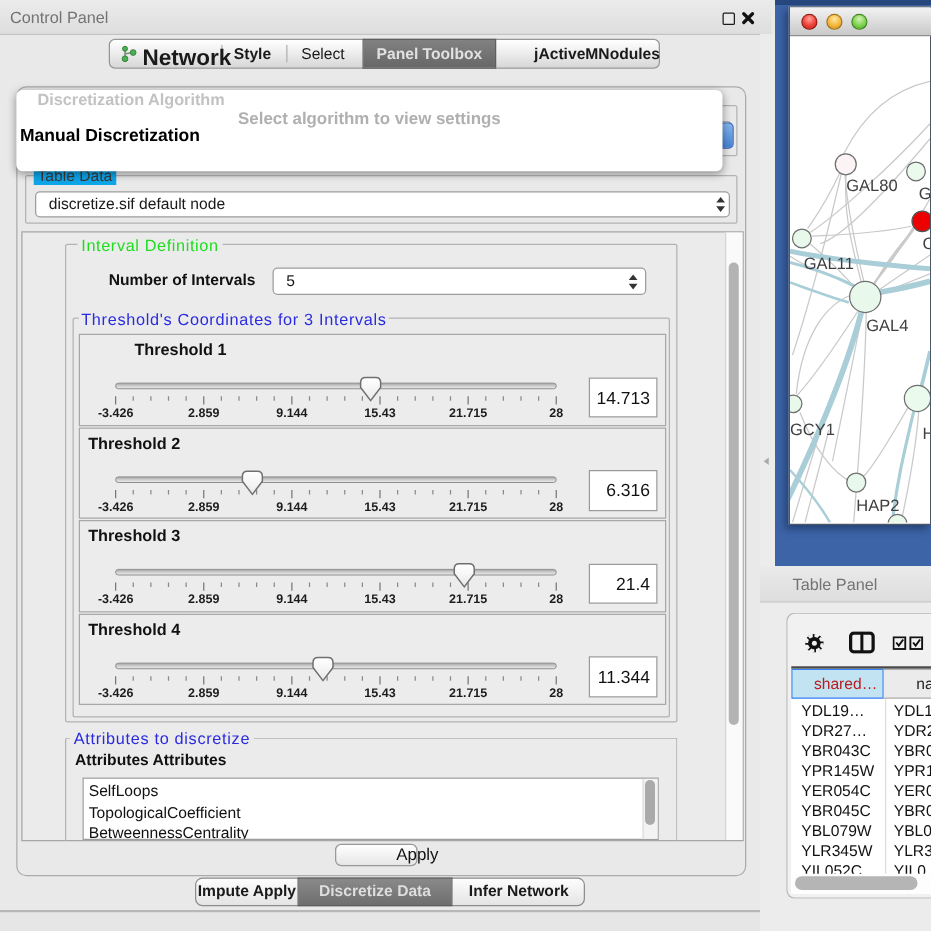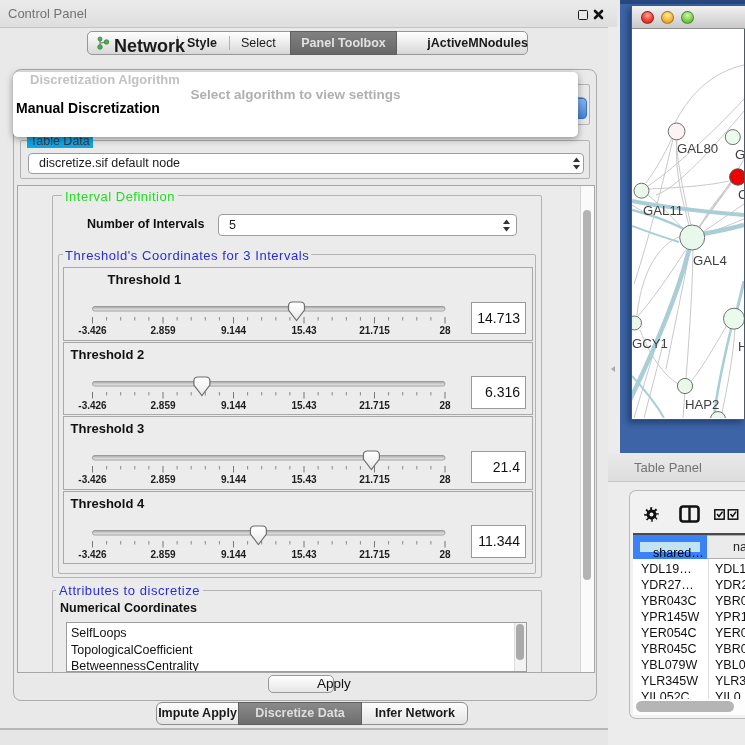--- a/index.html
+++ b/index.html
@@ -113,21 +113,21 @@
     <path d="M10.5,2 V16" stroke="#111" stroke-width="2.4"></path>
   </svg>
   <svg class="abs" style="left:714px;top:509px;" width="26" height="11" viewBox="0 0 26 11">
     <rect x="0.8" y="0.8" width="9.4" height="9.4" fill="none" stroke="#111" stroke-width="1.5"></rect>
     <path d="M3,5 L5,7.5 L8.6,2.6" stroke="#111" stroke-width="1.5" fill="none"></path>
     <rect x="14.3" y="0.8" width="9.4" height="9.4" fill="none" stroke="#111" stroke-width="1.5"></rect>
     <path d="M16.5,5 L18.5,7.5 L22.1,2.6" stroke="#111" stroke-width="1.5" fill="none"></path>
   </svg>
 
   <div class="abs" style="left:633px;top:532.5px;width:112px;height:180px;background:#fff;border-top:2px solid #4a4a4a;overflow:hidden;">
-    <div class="abs" style="left:0;top:0;width:74px;height:24px;background:#c2e4f2;border:7px solid #3b82f6;box-sizing:border-box;font-size:12.5px;color:#000000;text-align:center;padding-left:13px;line-height:23px;">shared…</div>
+    <div class="abs" style="left:0;top:0;width:74px;height:24px;background:#c2e4f2;border:1px solid #3b82f6;box-sizing:border-box;font-size:12.5px;color:#b91c1c;text-align:center;padding-left:13px;line-height:23px;">shared…</div>
     <div class="abs" style="left:74px;top:0;width:45px;height:24px;background:#ebebeb;border:1px solid #adadad;border-left:none;box-sizing:border-box;font-size:12.5px;color:#222;padding-left:26px;line-height:23px;">na</div>
     <div class="abs" style="left:74.5px;top:24px;width:1px;height:140px;background:#dcdcdc;"></div>
     <div class="abs" style="left:8px;top:26px;font-size:12.5px;color:#111;line-height:16px;white-space:pre;">YDL19…
 YDR27…
 YBR043C
 YPR145W
 YER054C
 YBR045C
 YBL079W
 YLR345W
@@ -400,21 +400,21 @@
         <text x="240.0" y="65.5" text-anchor="middle" font-size="10px" font-weight="bold" fill="#1c1c1c">15.43</text>
         <text x="310.5" y="65.5" text-anchor="middle" font-size="10px" font-weight="bold" fill="#1c1c1c">21.715</text>
         <text x="381.0" y="65.5" text-anchor="middle" font-size="10px" font-weight="bold" fill="#1c1c1c">28</text>
       <path d="M186.4,42 L186.4,38 Q186.4,34 190.4,34 L198.4,34 Q202.4,34 202.4,38 L202.4,42 L194.4,52.5 Z" fill="url(#tg3)" stroke="#6f6f6f" stroke-width="1.2"></path>
     </svg>
     <div class="abs" style="left:407.5px;top:33.5px;width:55px;height:32.5px;background:#fff;border:1px solid #9a9a9a;box-sizing:border-box;font-size:14px;color:#111;text-align:right;line-height:30px;padding-right:5px;">11.344</div>
   </div>
 
   <div class="abs" style="left:52px;top:590px;width:490px;height:83px;border:1px solid #b3b3b3;border-top-left-radius:2px;border-top-right-radius:2px;border-bottom:none;box-sizing:border-box;"></div>
   <div class="abs" style="left:56px;top:583px;background:#ebebeb;padding:0 3px;font-size:13px;letter-spacing:0.55px;color:#2a2ae0;">Attributes to discretize</div>
-  <div class="abs" style="left:60px;top:601px;font-size:12.5px;font-weight:bold;color:#111;">Numerical Coordinates</div>
+  <div class="abs" style="left:60px;top:601px;font-size:12.5px;font-weight:bold;color:#111;">Attributes Attributes</div>
   <div class="abs" style="left:66px;top:622px;width:461px;height:50px;background:#fff;border:1px solid #9d9d9d;box-sizing:border-box;overflow:hidden;">
     <div class="abs" style="left:4px;top:2px;font-size:12.5px;color:#111;line-height:16.5px;white-space:pre;">SelfLoops
 TopologicalCoefficient
 BetweennessCentrality</div>
     <div class="abs" style="left:447px;top:0;width:12px;height:49px;background:#f3f3f3;border-left:1px solid #ddd;"></div>
     <div class="abs" style="left:449px;top:1px;width:8px;height:36px;background:#aaa;border-radius:4px;"></div>
   </div>
 
   <div class="abs" style="left:268px;top:674.5px;width:66px;height:18px;background:linear-gradient(#ffffff,#e6e6e6);border:1px solid #999;border-radius:5px;box-sizing:border-box;text-align:center;font-size:13.5px;color:#111;line-height:16px;padding-left:48px;">Apply</div>
 

